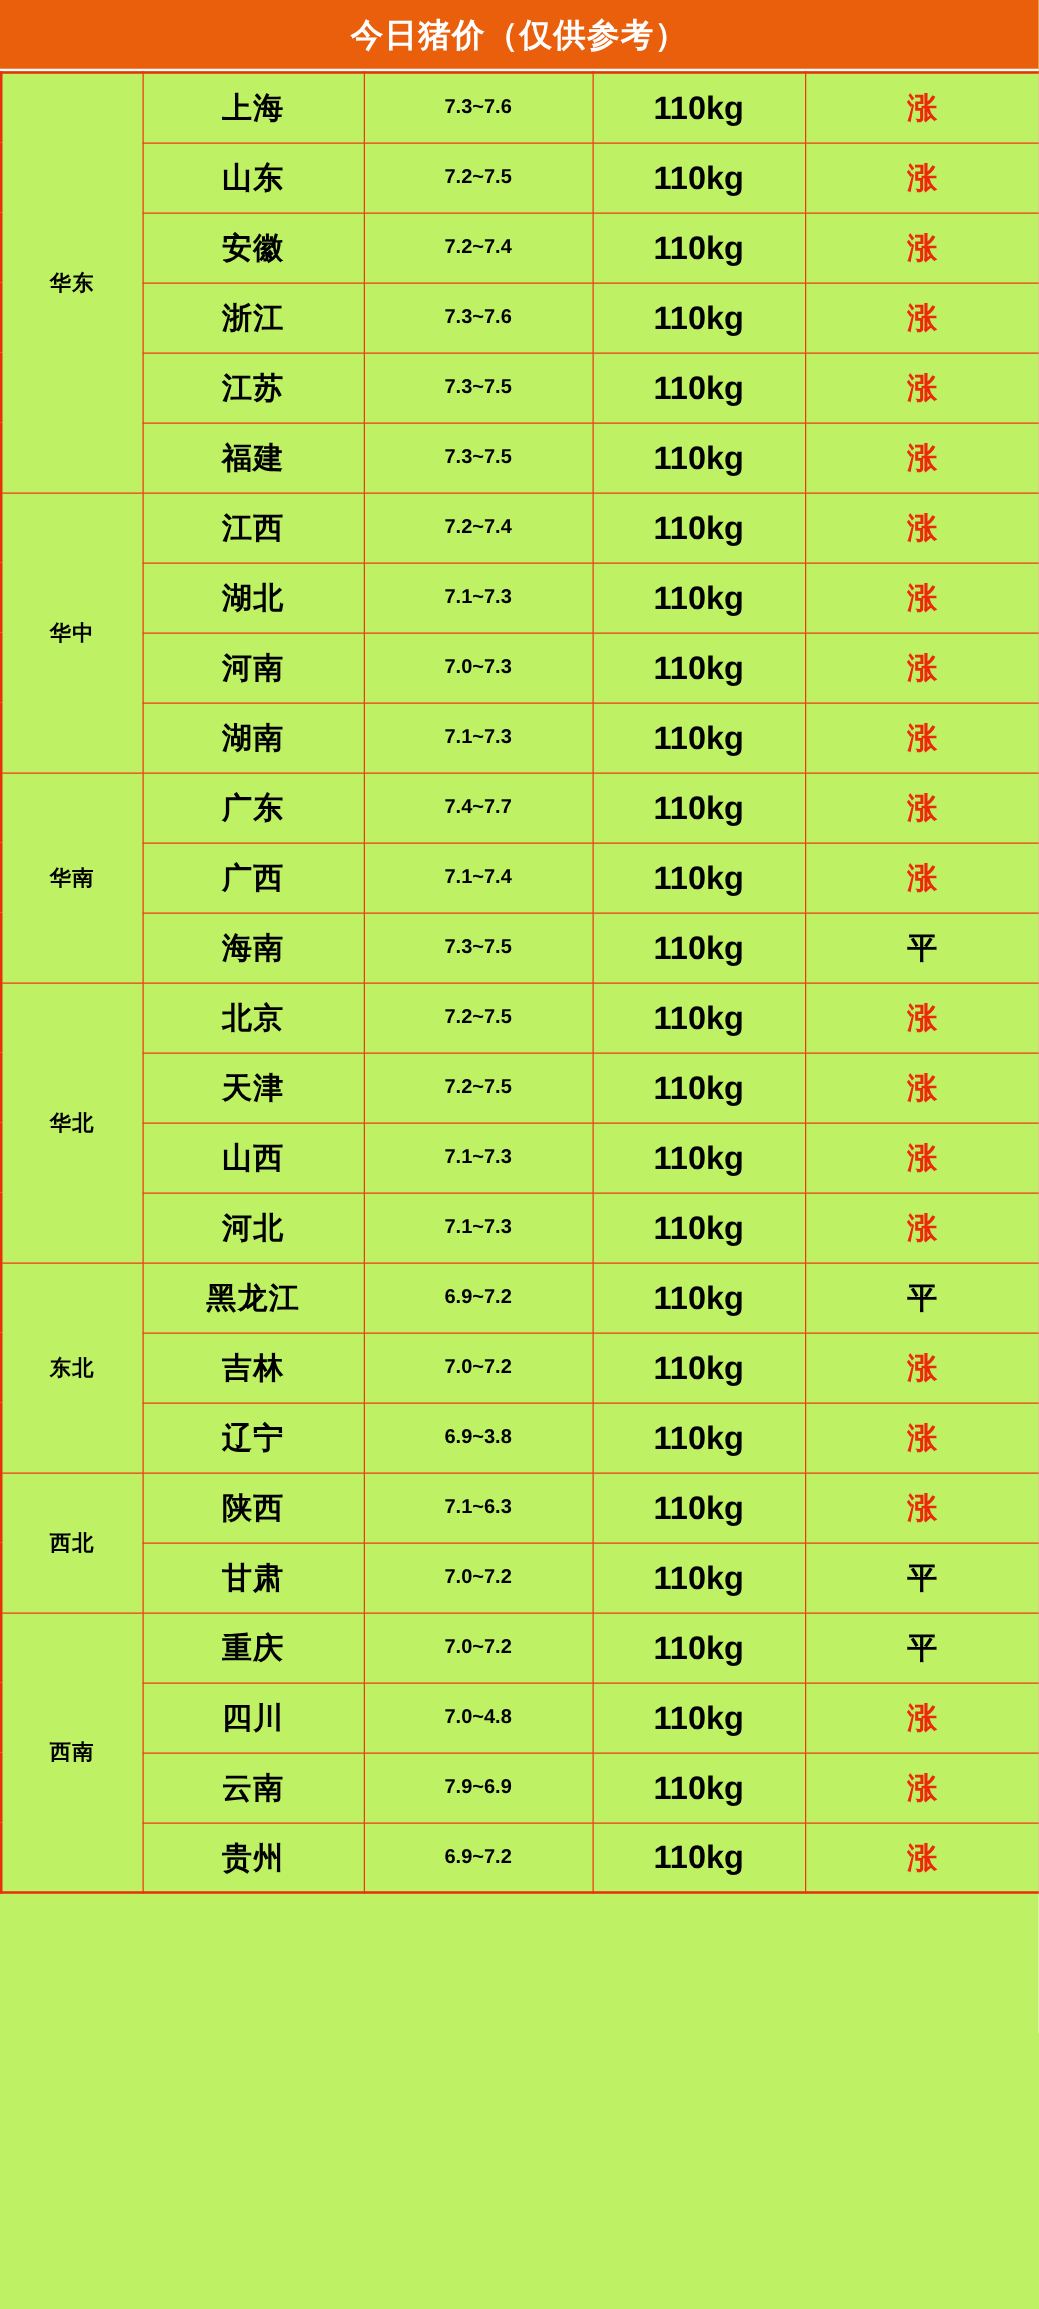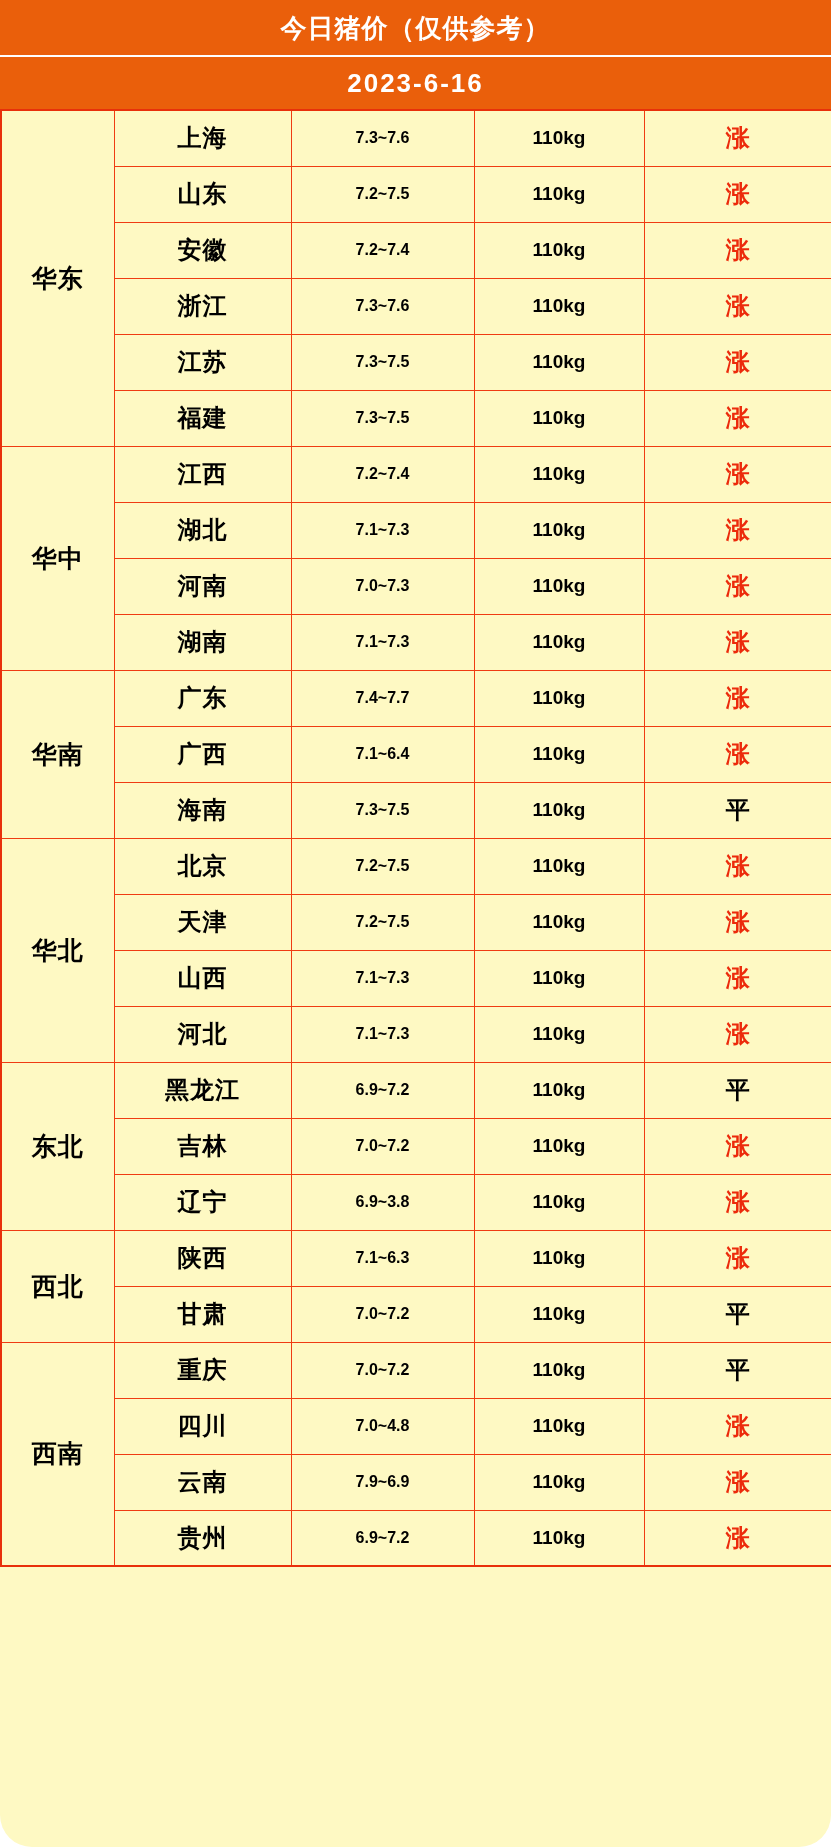--- a/index.html
+++ b/index.html
@@ -8,24 +8,23 @@
     padding: 0;
     background: #ffffff;
   }
   body {
     width: 831px;
     font-family: "Liberation Sans", "DejaVu Sans", sans-serif;
   }
   #sheet {
     width: 831px;
     min-height: 1847px;
-    background: #fef9c3;
+    background: #bef264;
     display: flex;
     flex-direction: column;
-    border-radius: 32px;
   }
   .title-bar {
     background: #ea5f0b;
     color: #ffffff;
     text-align: center;
     font-weight: bold;
     font-size: 26px;
     letter-spacing: 1px;
     height: 57px;
     line-height: 57px;
@@ -49,61 +48,60 @@
   }
   table.price-table td {
     border: 1px solid #ef3b12;
     text-align: center;
     vertical-align: middle;
     height: 56px;
     padding: 0;
   }
   td.region-cell {
     width: 113px;
-    font-size: 25px;
+    font-size: 17px;
     font-weight: bold;
     color: #000000;
     letter-spacing: 1px;
   }
   td.province-cell {
     width: 177px;
     font-size: 24px;
     font-weight: bold;
     color: #000000;
     letter-spacing: 1px;
     margin-left: 12px;
   }
   td.price-cell {
     width: 183px;
     font-size: 16px;
     font-weight: bold;
     color: #000000;
   }
   td.weight-cell {
     width: 170px;
-    font-size: 19px;
+    font-size: 26px;
     font-weight: bold;
     color: #000000;
   }
   td.trend-cell {
     width: 188px;
     font-size: 24px;
     font-weight: bold;
   }
   .trend-up { color: #ec2a0b; }
   .trend-flat { color: #000000; }
 </style>
 </head>
 <body>
 
 <div id="sheet">
 
   <div class="title-bar">今日猪价（仅供参考）</div>
 
-  <div class="date-bar">2023-6-16</div>
 
   <table class="price-table">
     <tbody id="table-body">
         <tr>
           <td class="region-cell" rowspan="6">华东</td>
           <td class="province-cell">上海</td>
           <td class="price-cell">7.3~7.6</td>
           <td class="weight-cell">110kg</td>
           <td class="trend-cell trend-up">涨</td>
         </tr>
@@ -164,21 +162,21 @@
         </tr>
         <tr>
           <td class="region-cell" rowspan="3">华南</td>
           <td class="province-cell">广东</td>
           <td class="price-cell">7.4~7.7</td>
           <td class="weight-cell">110kg</td>
           <td class="trend-cell trend-up">涨</td>
         </tr>
         <tr>
           <td class="province-cell">广西</td>
-          <td class="price-cell">7.1~6.4</td>
+          <td class="price-cell">7.1~7.4</td>
           <td class="weight-cell">110kg</td>
           <td class="trend-cell trend-up">涨</td>
         </tr>
         <tr>
           <td class="province-cell">海南</td>
           <td class="price-cell">7.3~7.5</td>
           <td class="weight-cell">110kg</td>
           <td class="trend-cell trend-flat">平</td>
         </tr>
         <tr>

